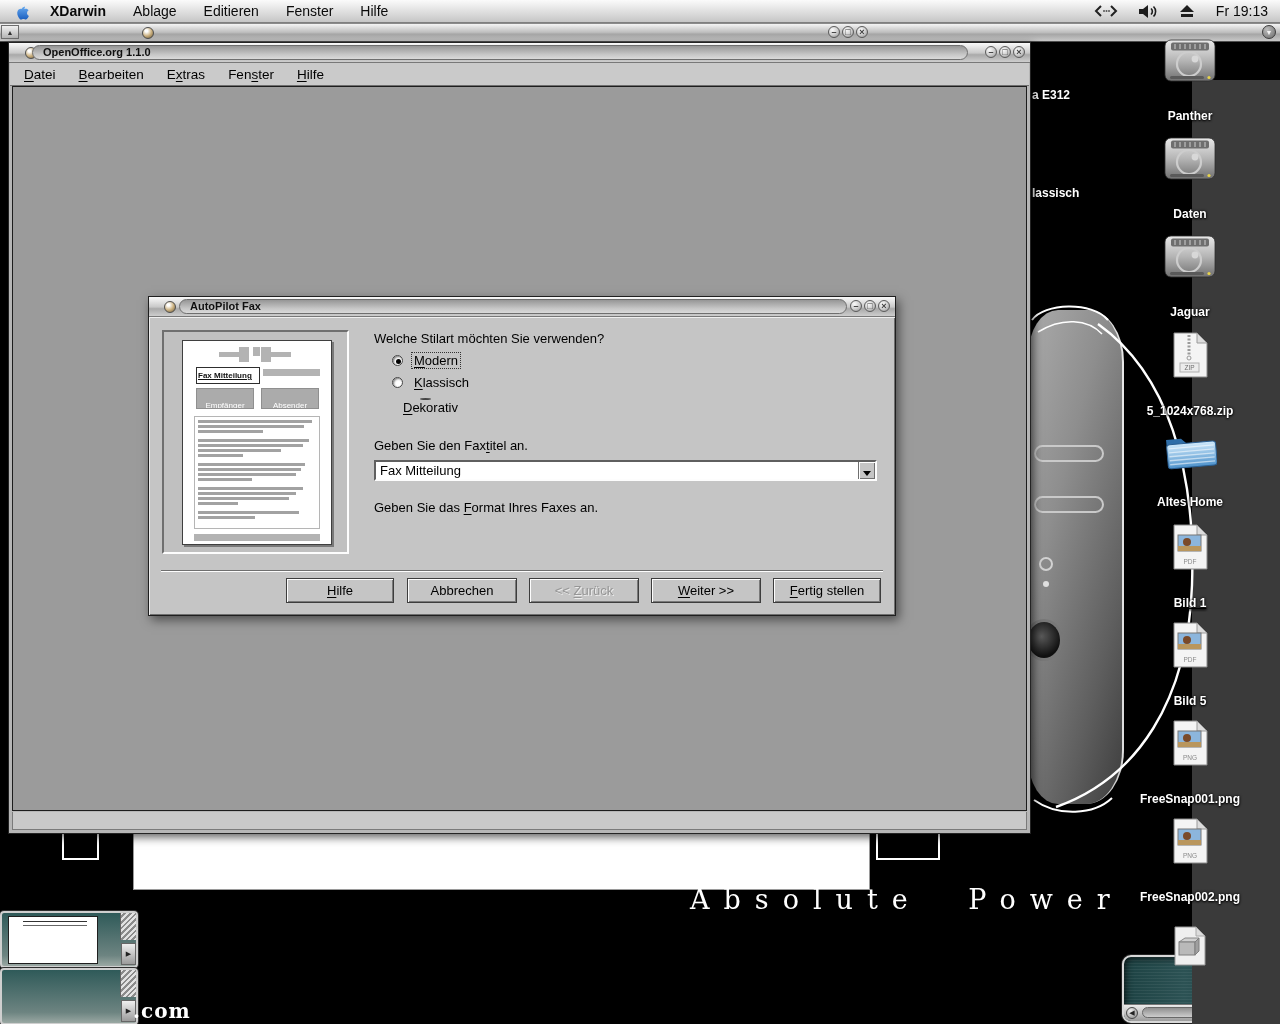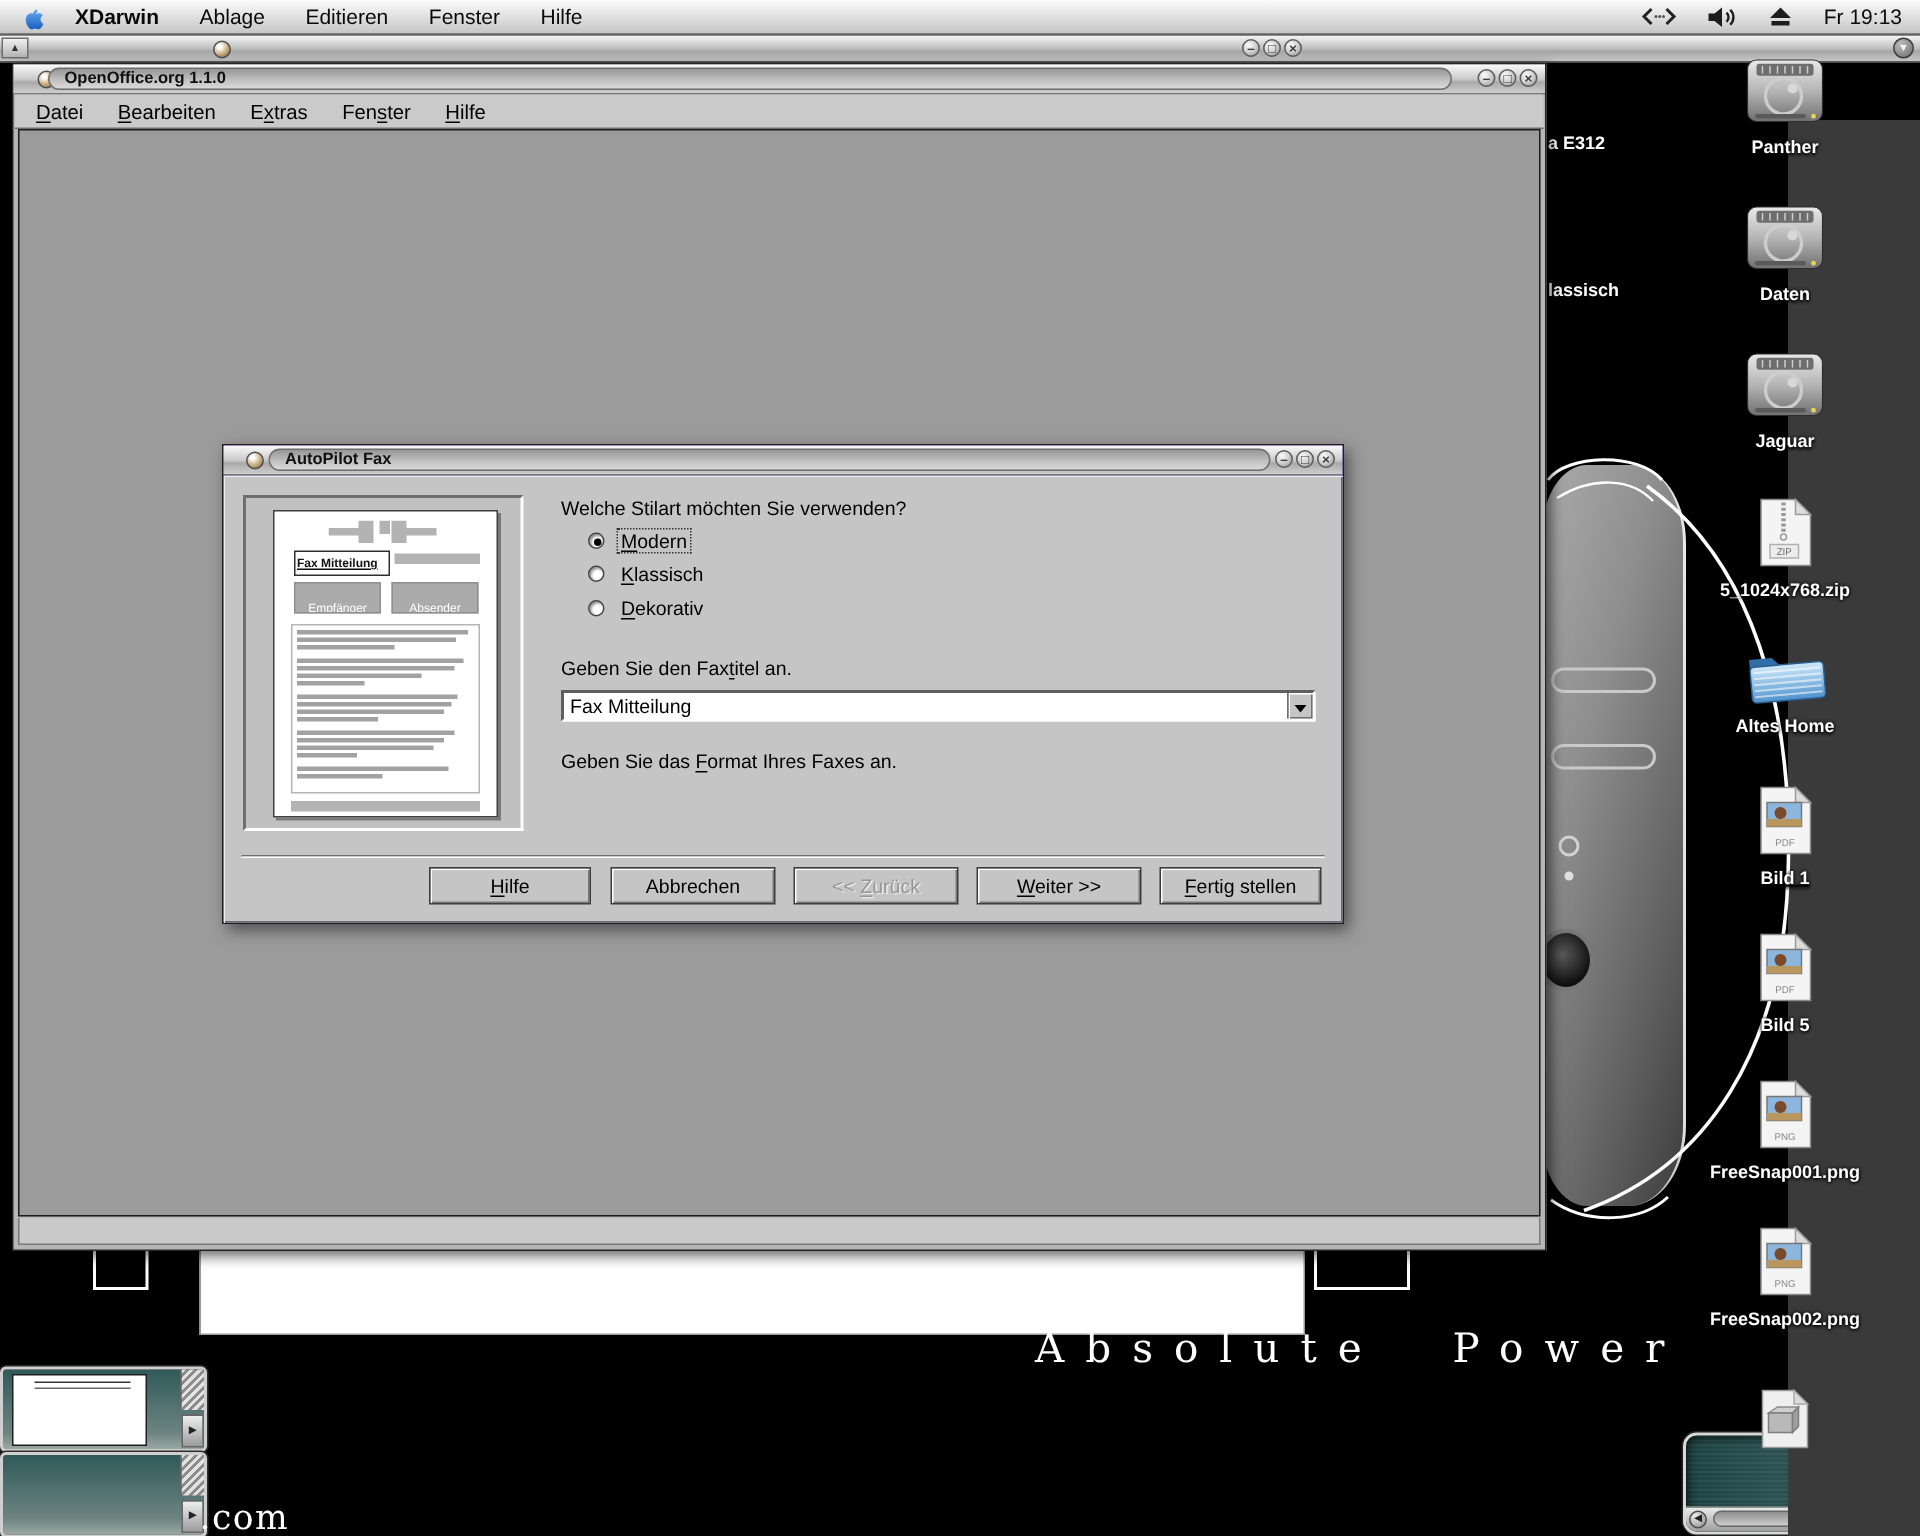--- a/index.html
+++ b/index.html
@@ -120,25 +120,25 @@
   #tower .led{position:absolute;left:15px;top:271px;width:6px;height:6px;background:#e0e0e0;border-radius:50%;}
   #tower .knob{position:absolute;left:0;top:312px;width:32px;height:36px;border-radius:50%;
     background:radial-gradient(circle at 42% 40%,#5a5a5a,#101010 70%);box-shadow:0 0 0 3px #787878;}
   #curves{left:0;top:0;z-index:2;pointer-events:none;}
   #wband{left:133px;top:831px;width:737px;height:59px;background:#fff;z-index:1;
     border:1px solid #9a9a9a;border-top:2px solid #6f6f6f;box-sizing:border-box;}
   .orect{border:2px solid #fff;z-index:1;}
   #slogan{left:690px;top:884px;z-index:1;color:#fff;font-family:"DejaVu Serif",serif;
     font-size:27px;letter-spacing:14px;word-spacing:24px;white-space:nowrap;}
   #caption{left:133px;top:999px;z-index:7;color:#fff;font-family:"DejaVu Serif",serif;
-    font-size:23px;letter-spacing:1px;}
+    font-size:20px;letter-spacing:1px;font-weight:bold;}
 
   
   .dicon{position:absolute;left:1125px;width:130px;text-align:center;z-index:5;}
-  .dicon .lbl{margin-top:2px;font-size:12px;font-weight:bold;color:#fff;white-space:nowrap;
+  .dicon .lbl{margin-top:21px;font-size:12px;font-weight:bold;color:#fff;white-space:nowrap;
     text-shadow:0 1px 2px #000,0 0 3px #000;}
   .plabel{position:absolute;left:1032px;font-size:12px;font-weight:bold;color:#fff;z-index:5;
     text-shadow:0 1px 2px #000;white-space:nowrap;}
 
   
   .mw{position:absolute;box-sizing:border-box;border:2px solid #cfcfcf;border-radius:4px;
     box-shadow:0 0 0 1px #2e2e2e;z-index:6;
     background:linear-gradient(#2f5a59,#6d8481 80%,#9aa8a3);}
   .mw .grip{position:absolute;right:0;top:0;width:15px;height:27px;border-left:1px solid #666;
     background:repeating-linear-gradient(135deg,#e2e2e2 0 2px,#8b8b8b 2px 4px);}
@@ -473,21 +473,21 @@
     <div class="q">Welche Stilart möchten Sie verwenden?</div>
     <div id="radio-group">
         <div class="radio-row" style="top: 36px;">
           <div class="radio checked"></div>
           <span class="radio-label focused"><u>M</u>odern</span>
         </div>
         <div class="radio-row" style="top: 58px;">
           <div class="radio"></div>
           <span class="radio-label"><u>K</u>lassisch</span>
         </div>
-        <div class="radio-row" style="top: 81px;">
+        <div class="radio-row" style="top: 81px; flex-direction: column;">
           <div class="radio"></div>
           <span class="radio-label"><u>D</u>ekorativ</span>
         </div>
       </div>
     <div class="fld-label" style="top:121px" id="faxtitle-label">Geben Sie den Fax<u>t</u>itel an.</div>
     <div class="combo" style="top:143px">
       <div class="combo-text">Fax Mitteilung</div>
       <div class="combo-btn"><span class="tri"></span></div>
     </div>
     <div class="fld-label" style="top:183px" id="format-label">Geben Sie das <u>F</u>ormat Ihres Faxes an.</div>

